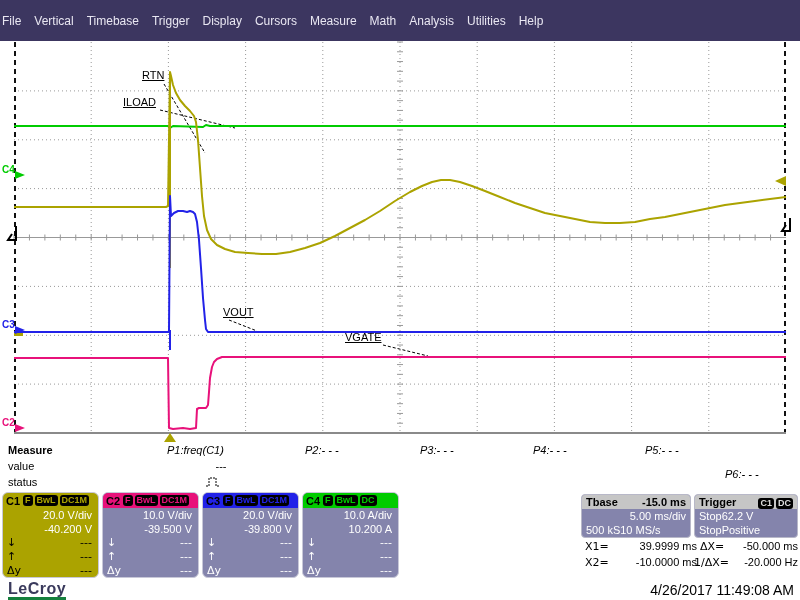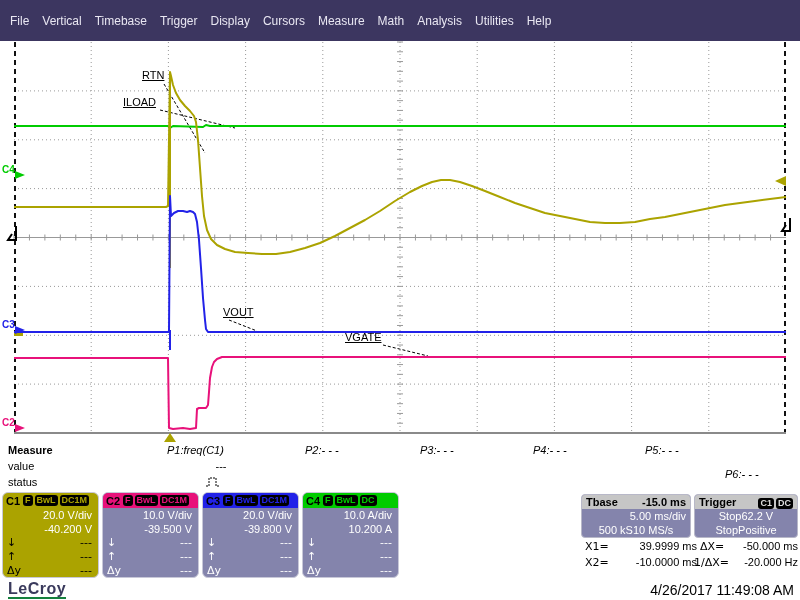--- a/index.html
+++ b/index.html
@@ -1,21 +1,21 @@
 <!DOCTYPE html>
 <html style="--c1: #ABA300; --c2: #E8117A; --c3: #2222E8; --c4: #00CC00; --menu_bg: #3C3660; --box_purple: #8484AC; --title_gray: #C6C6C6;"><head>
 <meta charset="utf-8">
 <style>
   * { margin:0; padding:0; box-sizing:border-box; }
   html,body { width:800px; height:600px; background:#fff; font-family:"Liberation Sans", sans-serif; overflow:hidden; position:relative; }
 
   
   .menubar { position:absolute; left:0; top:0; width:800px; height:41px;
     background:var(--menu_bg); display:flex; align-items:center; gap:13px;
-    padding-left:10px; color:#E9E7F2; font-size:12px; }
+    padding-left:2px; color:#E9E7F2; font-size:12px; }
   .menu-item { cursor:default; white-space:nowrap; }
 
   
   #scope-svg { position:absolute; left:0; top:0; width:800px; height:600px; }
 
   
   .wlabel { position:absolute; font-size:11px; color:#000; text-decoration:underline; line-height:12px; }
   #lbl-rtn   { left:142px; top:69px; }
   #lbl-iload { left:123px; top:96px; }
   #lbl-vout  { left:206px; top:306px;padding-left:17px; }
@@ -56,36 +56,36 @@
     font-family:"DejaVu Sans","Liberation Sans",sans-serif; }
   #chbox-c1 .ch-stat { color:#000; }
 
   
   .infobox { position:absolute; top:494px; border-radius:4px; overflow:hidden;
     font-size:11px; border:1px solid #b8b8c8; background:var(--box_purple); }
   #tbase-box { left:581px; width:110px; height:44px; }
   #trigger-box { left:694px; width:104px; height:44px; }
   .ib-title { background:var(--title_gray); color:#000; display:flex; align-items:flex-end;
     justify-content:space-between; padding:0 4px; line-height:14px; font-weight:bold; }
-  .ib-line { display:flex; justify-content:center; padding:0 4px; line-height:14px; color:#fff; }
+  .ib-line { display:flex; justify-content:flex-start; padding:0 4px; line-height:14px; color:#fff; }
   .tbadges { display:flex; gap:2px; }
   .tbadge { background:#000; color:#ddd; border-radius:3px; font-size:9px; font-weight:bold; padding:0 2px; line-height:11px; }
 
   
   .cursor-line { position:absolute; display:flex; justify-content:space-between;
     font-size:11px; color:#000; }
   #cur-x1 { left:585px; top:540px; width:112px; }
   #cur-x2 { left:585px; top:556px; width:112px; }
   #cur-dx { left:700px; top:540px; width:98px; }
   #cur-invdx { left:694px; top:556px; width:104px; }
   .cur-label { font-family:"DejaVu Sans","Liberation Sans",sans-serif; }
 
   
   #brand { position:absolute; left:8px; top:580px; font-size:16px; font-weight:bold;
-    color:#3A3A5C; border-bottom:2px solid #15803d; letter-spacing:0.5px; line-height:17px; }
+    color:#3A3A5C; border-bottom:4px solid #15803d; letter-spacing:0.5px; line-height:17px; }
   #timestamp { position:absolute; right:6px; top:582px; font-size:14px; color:#000; }
 </style>
 </head>
 <body>
 
 <div class="menubar">
   <span class="menu-item">File</span>
   <span class="menu-item">Vertical</span>
   <span class="menu-item">Timebase</span>
   <span class="menu-item">Trigger</span>

